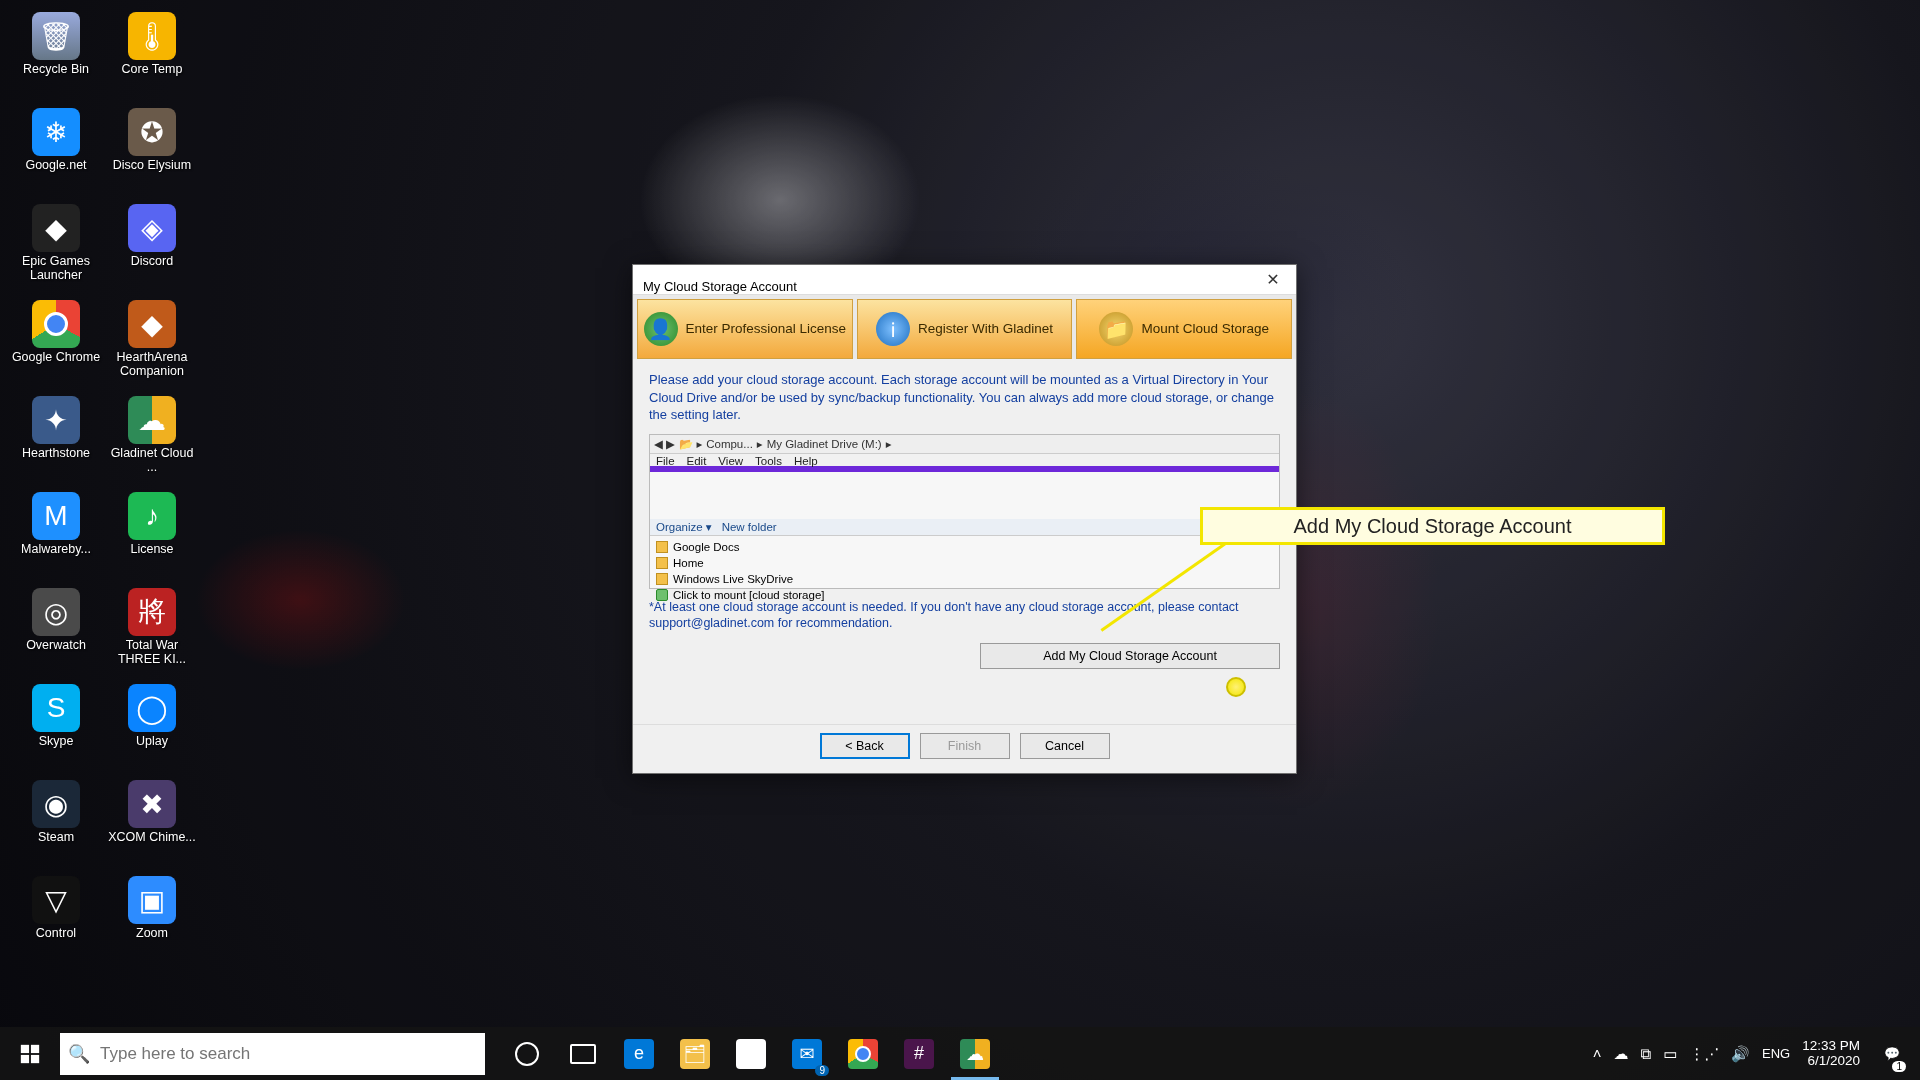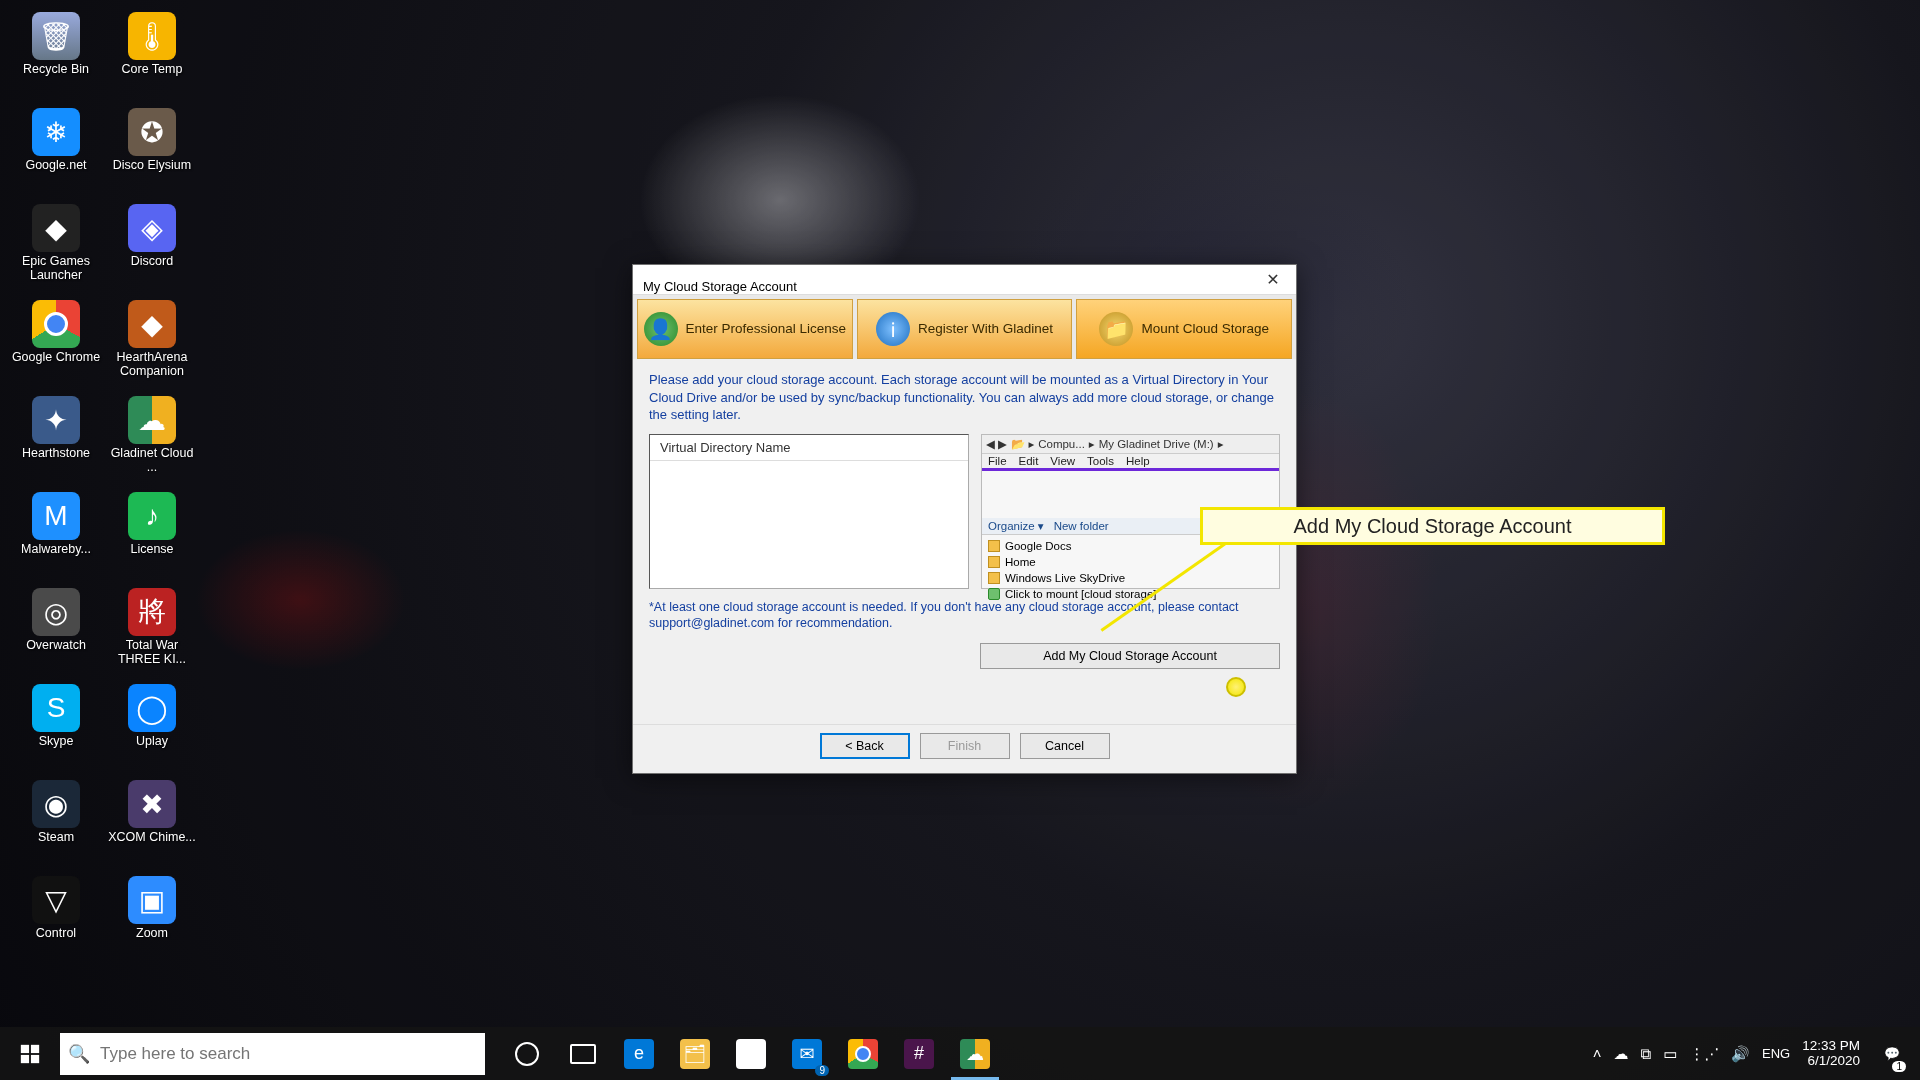--- a/index.html
+++ b/index.html
@@ -75,21 +75,21 @@
   .body { padding: 12px 16px 8px 16px; flex:1; display:flex; flex-direction:column; }
   .intro { font-size: 13px; color: #1540a0; line-height: 1.35; margin-bottom: 10px; }
 
   .mid { display:flex; gap:12px; }
   .vd-box { flex: 0 0 320px; height: 155px; border: 1px inset #aaa; background:#fff; }
   .vd-header { padding: 5px 10px; font-size: 13px; color:#333; border-bottom: 1px solid #ddd; }
 
   .explorer { flex:1; height: 155px; border:1px solid #bbb; background:#f7f7f7; font-size: 11.5px; display:flex; flex-direction:column; filter: blur(0.2px); }
   .explorer .crumb { height: 22px; display:flex; align-items:center; gap:4px; padding: 2px 4px; background:#eee; border-bottom:1px solid #ccc; }
   .explorer .crumb span { color:#333; }
-  .explorer .menu { height: 18px; display:flex; gap:12px; padding: 1px 6px; background:#f1f1f1; border-bottom:3px solid #6d28d9; }
+  .explorer .menu { height: 18px; display:flex; gap:12px; padding: 1px 6px; background:#f1f1f1; border-bottom:6px solid #6d28d9; }
   .explorer .menu span { color:#222; }
   .explorer .toolbar { height: 20px; display:flex; gap:10px; align-items:center; padding: 1px 6px; background:#eaeff5; border-bottom:1px solid #ccc;margin-top:47px; }
   .explorer .toolbar span { color:#1a4a8a; }
   .explorer .list { flex:1; padding: 3px 6px; }
   .explorer .list .row { display:flex; align-items:center; gap:5px; height:16px; }
   .explorer .list .row .fico { width:12px; height:12px; background:#f3c04a; border:1px solid #c09020; }
   .explorer .list .row .fico.green { background:#6ec06e; border-color:#2a8a2a; border-radius:2px; }
 
   .footnote { font-size: 12.5px; color: #1540a0; margin-top: 10px; line-height:1.3; }
 
@@ -251,23 +251,20 @@
         <div class="tab-label">Register With Gladinet</div>
       </div>
       <div class="tab">
         <div class="tab-icon ti-gold">📁</div>
         <div class="tab-label">Mount Cloud Storage</div>
       </div>
     </div>
   <div class="body">
     <div class="intro">Please add your cloud storage account. Each storage account will be mounted as a Virtual Directory in Your Cloud Drive and/or be used by sync/backup functionality. You can always add more cloud storage, or change the setting later.</div>
     <div class="mid">
-      <div class="vd-box">
-        <div class="vd-header">Virtual Directory Name</div>
-      </div>
       <div class="explorer">
         <div class="crumb">
           <span>◀ ▶</span>
           <span>📂 ▸</span>
           <span>Compu...</span>
           <span>▸</span>
           <span>My Gladinet Drive (M:)</span>
           <span>▸</span>
         </div>
         <div class="menu" id="exmenu">

